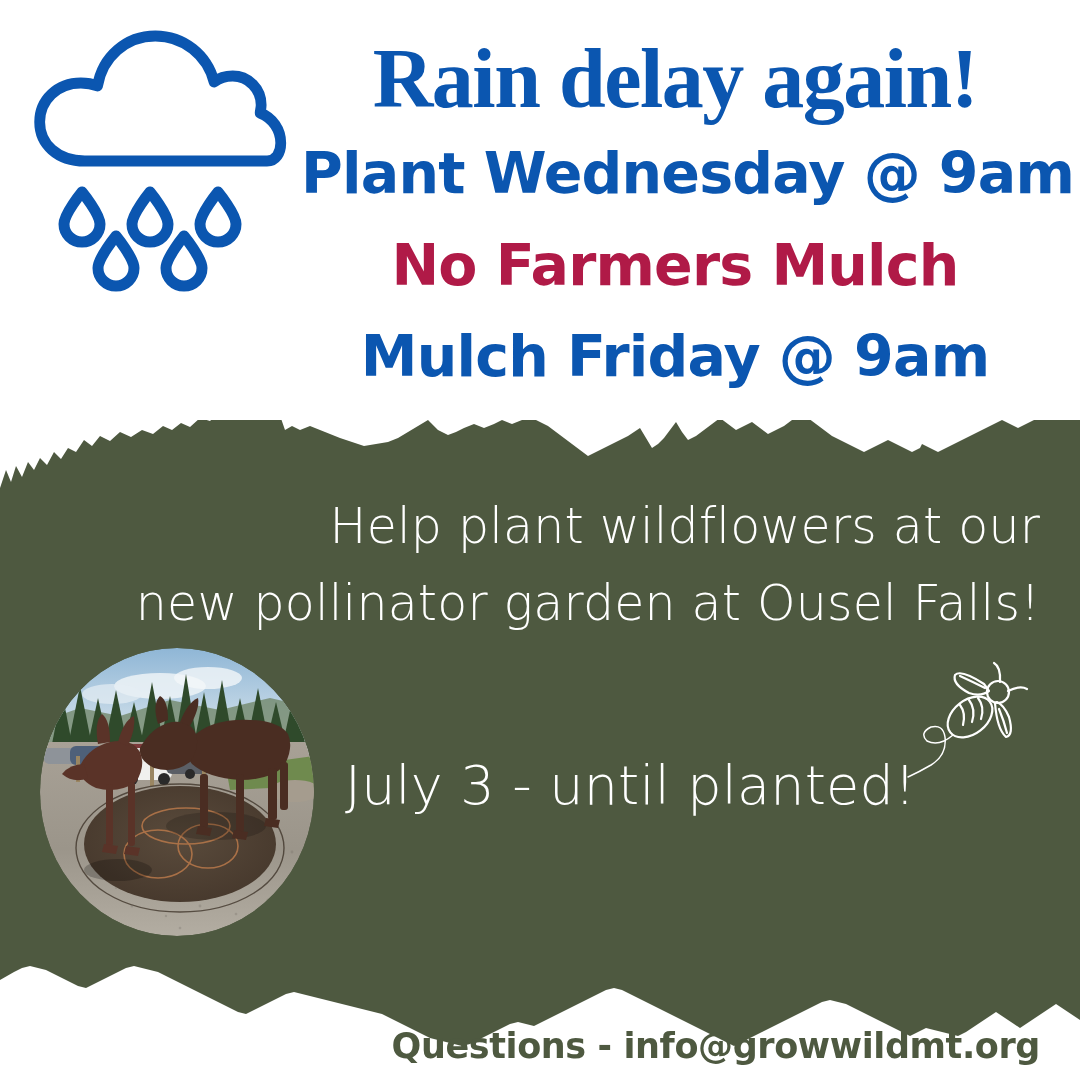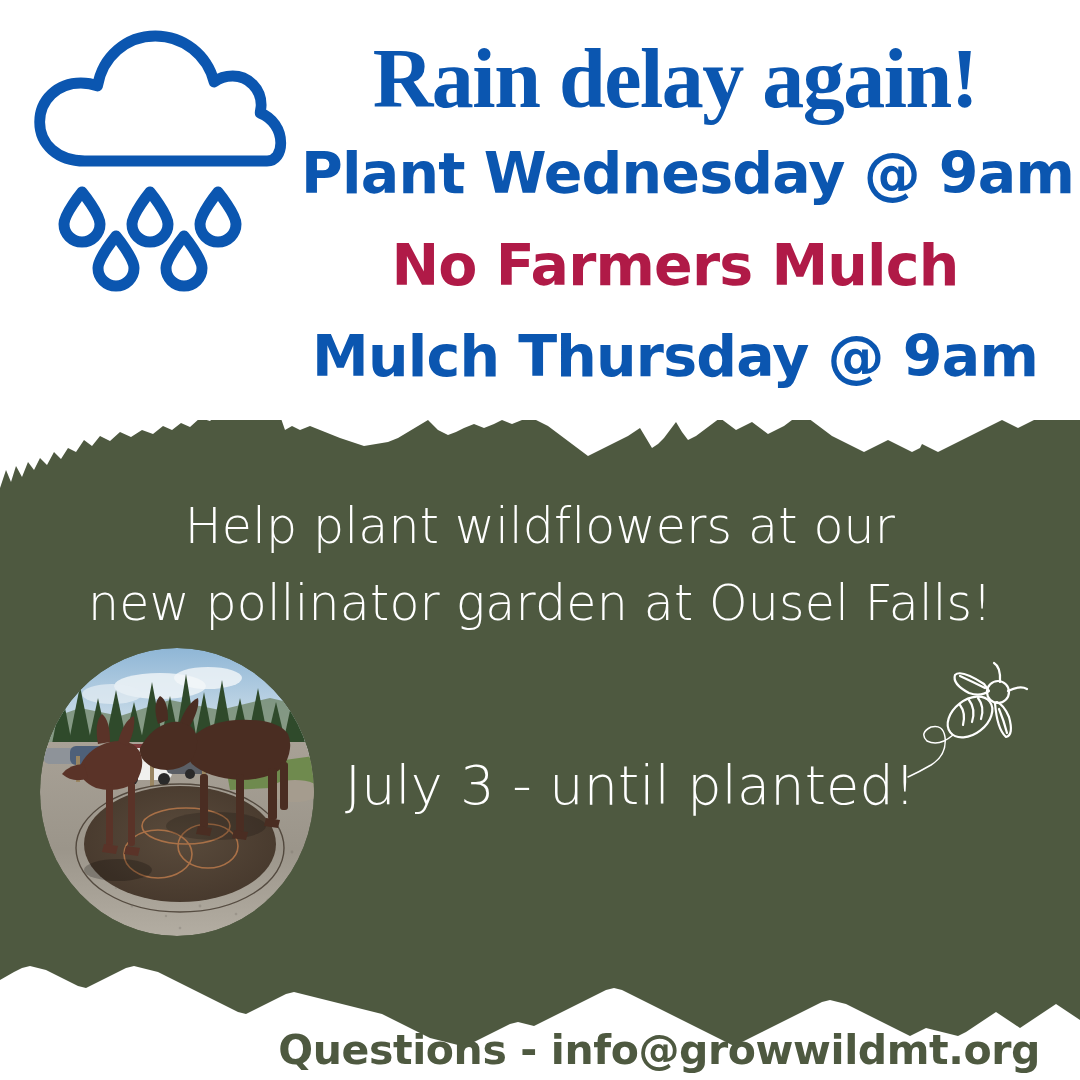--- a/index.html
+++ b/index.html
@@ -84,21 +84,21 @@
     z-index: 3;
     pointer-events: none;
   }
   .green-content > * { pointer-events: auto; }
 
   .lede {
     position: absolute;
     left: 40px;
     top: 488px;
     width: 1000px;
-    text-align: center;
+    text-align: right;
     font-family: "DejaVu Sans", sans-serif;
     font-weight: 300;
     font-size: 49px;
     line-height: 1.58;
     letter-spacing: 0.2px;
     color: #ffffff;
     margin: 0;
   }
   .lede .l2 { display: block; }
 
@@ -136,21 +136,21 @@
   }
 
   .questions {
     position: absolute;
     left: 0;
     top: 1026px;
     width: 1040px;
     text-align: right;
     font-family: "DejaVu Sans", sans-serif;
     font-weight: bold;
-    font-size: 41px;
+    font-size: 35px;
     letter-spacing: -0.4px;
     color: #4E5940;
     z-index: 5;
   }
 </style>
 </head>
 <body>
 
 <div id="poster">
 
@@ -392,19 +392,19 @@
           <path d="M86,216 C86,216 68,238 68,248 C68,258 76,266 86,266 C96,266 104,258 104,248 C104,238 86,216 86,216 Z"></path>
           <path d="M154,216 C154,216 136,238 136,248 C136,258 144,266 154,266 C164,266 172,258 172,248 C172,238 154,216 154,216 Z"></path>
         </g>
       </svg>
     </div>
 
     <div class="headline-block">
       <p class="headline">Rain delay again!</p>
       <p class="subline">Plant Wednesday @ 9am</p>
       <p class="subline accent">No Farmers Mulch</p>
-      <p class="subline">Mulch Thursday @ 9am</p>
+      <p class="subline">Mulch Friday @ 9am</p>
     </div>
   </div>
 
   <div class="questions">Questions - info@growwildmt.org</div>
 
 </div>
 
 </body></html>

